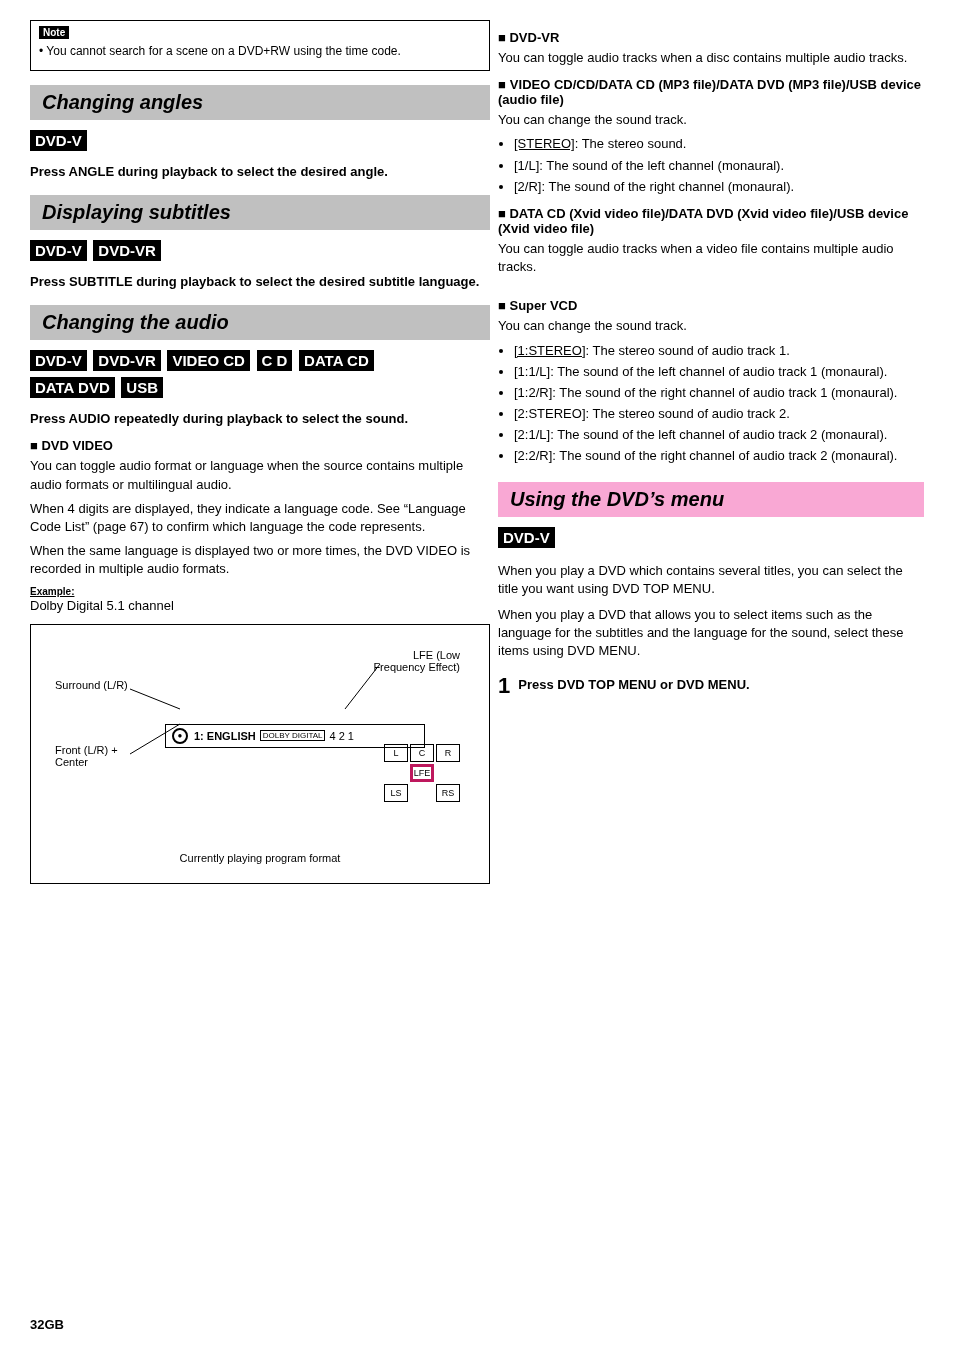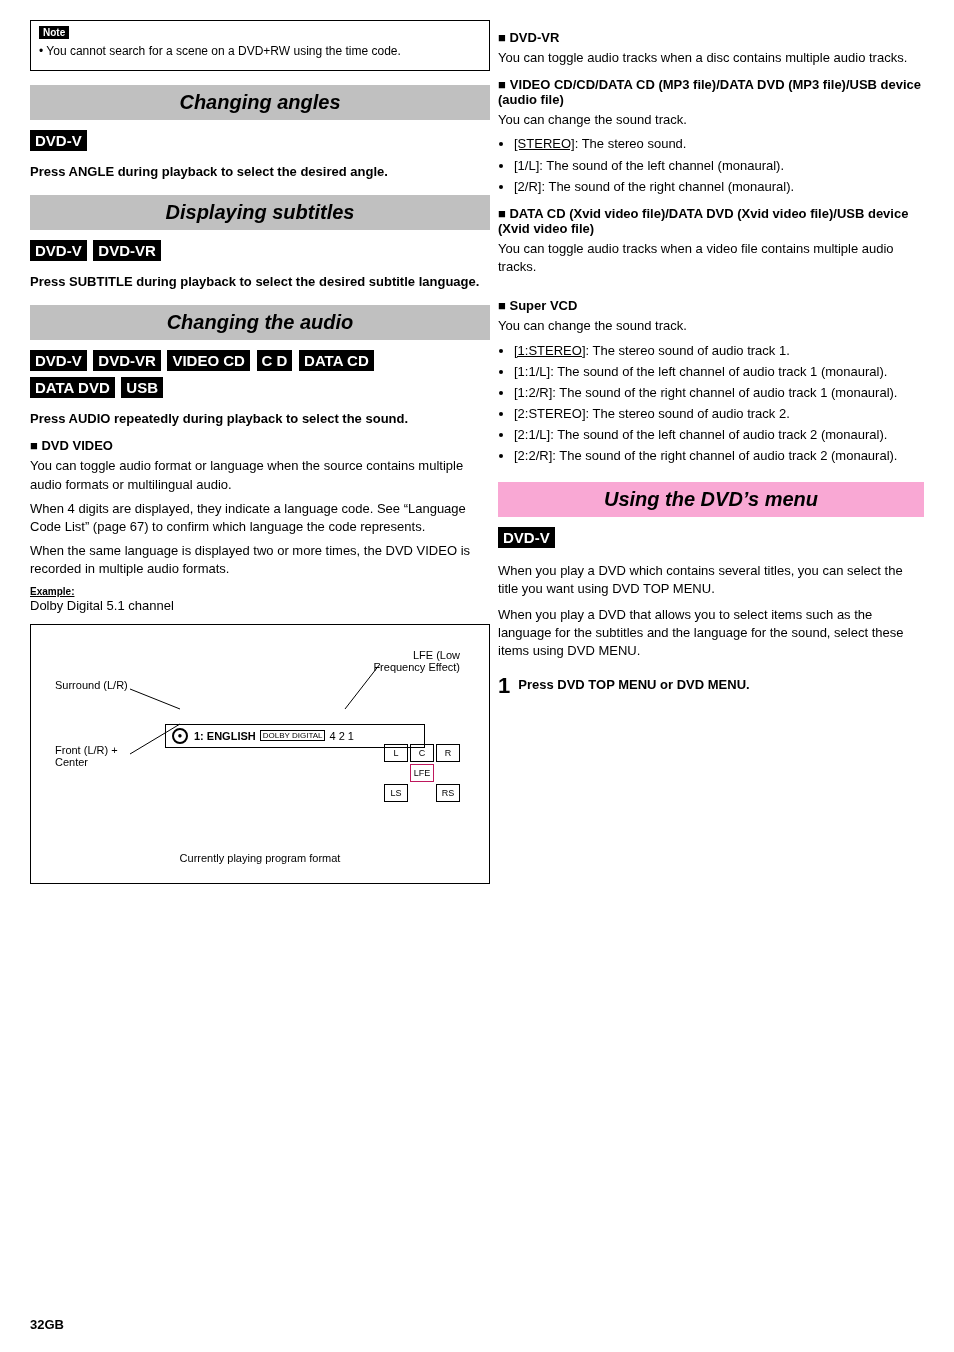--- a/index.html
+++ b/index.html
@@ -36,21 +36,20 @@
       font-weight: bold;
       padding: 1px 4px;
       display: inline-block;
       margin-bottom: 4px;
     }
     .section-header {
       background: #c0c0c0;
       padding: 6px 12px;
       margin-bottom: 10px;
       margin-top: 14px;
-      text-align: center;
     }
     .section-header h2 {
       font-size: 20px;
       font-weight: bold;
       font-style: italic;
       font-family: Arial, sans-serif;
     }
     .badge {
       display: inline-block;
       border: 1px solid #000;
@@ -258,21 +257,21 @@
 
             <line x1="80" y1="110" x2="130" y2="80" stroke="#000" stroke-width="1"></line>
           </svg>
 
           <div style="position:absolute; right:10px; top:100px; ">
             <div style="display:grid; grid-template-columns: repeat(3,24px); grid-template-rows: repeat(3,18px); gap:2px;">
               <div class="sp-box" style="display:flex;align-items:center;justify-content:center;border:1px solid #000;font-size:9px;">L</div>
               <div class="sp-box" style="display:flex;align-items:center;justify-content:center;border:1px solid #000;font-size:9px;">C</div>
               <div class="sp-box" style="display:flex;align-items:center;justify-content:center;border:1px solid #000;font-size:9px;">R</div>
               <div style="border:none;"></div>
-              <div class="sp-box" style="display:flex;align-items:center;justify-content:center;border:1px solid #be185d;font-size:9px;">LFE</div>
+              <div class="sp-box" style="display:flex;align-items:center;justify-content:center;border:3px solid #be185d;font-size:9px;">LFE</div>
               <div style="border:none;"></div>
               <div class="sp-box" style="display:flex;align-items:center;justify-content:center;border:1px solid #000;font-size:9px;">LS</div>
               <div style="border:none;"></div>
               <div class="sp-box" style="display:flex;align-items:center;justify-content:center;border:1px solid #000;font-size:9px;">RS</div>
             </div>
           </div>
         </div>
         <div class="diagram-label-bottom">Currently playing program format</div>
       </div>
     </div>

